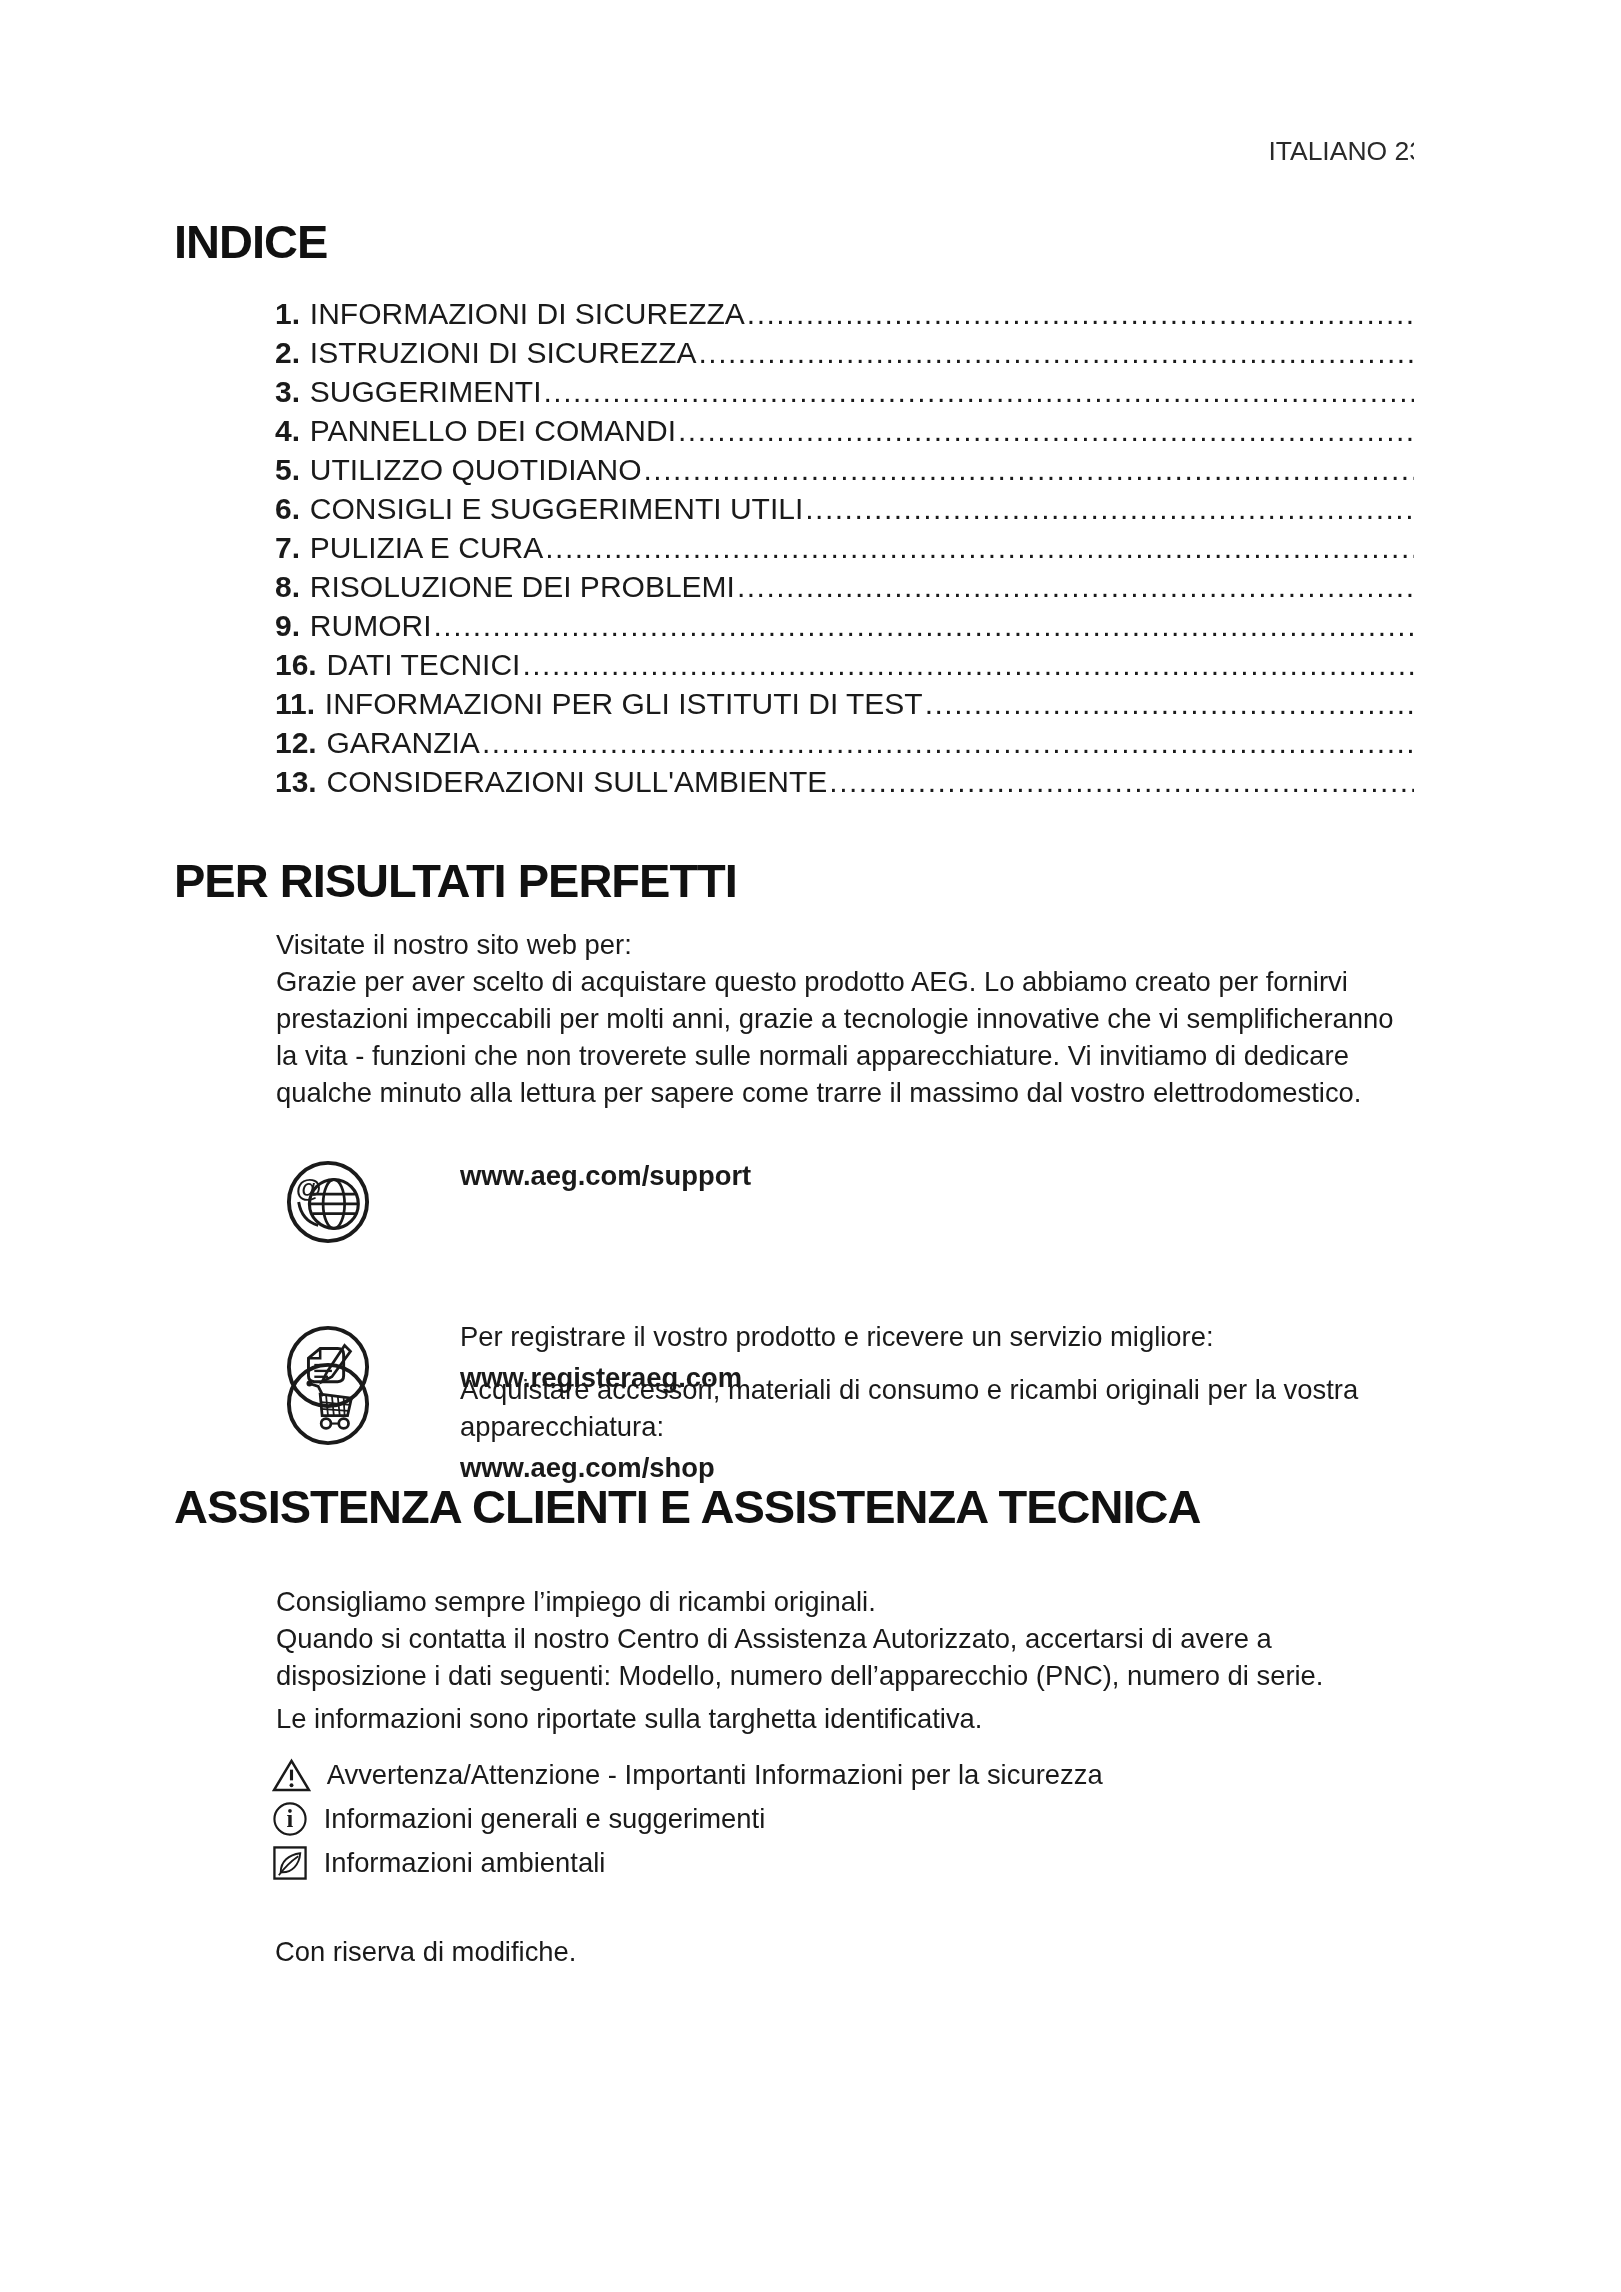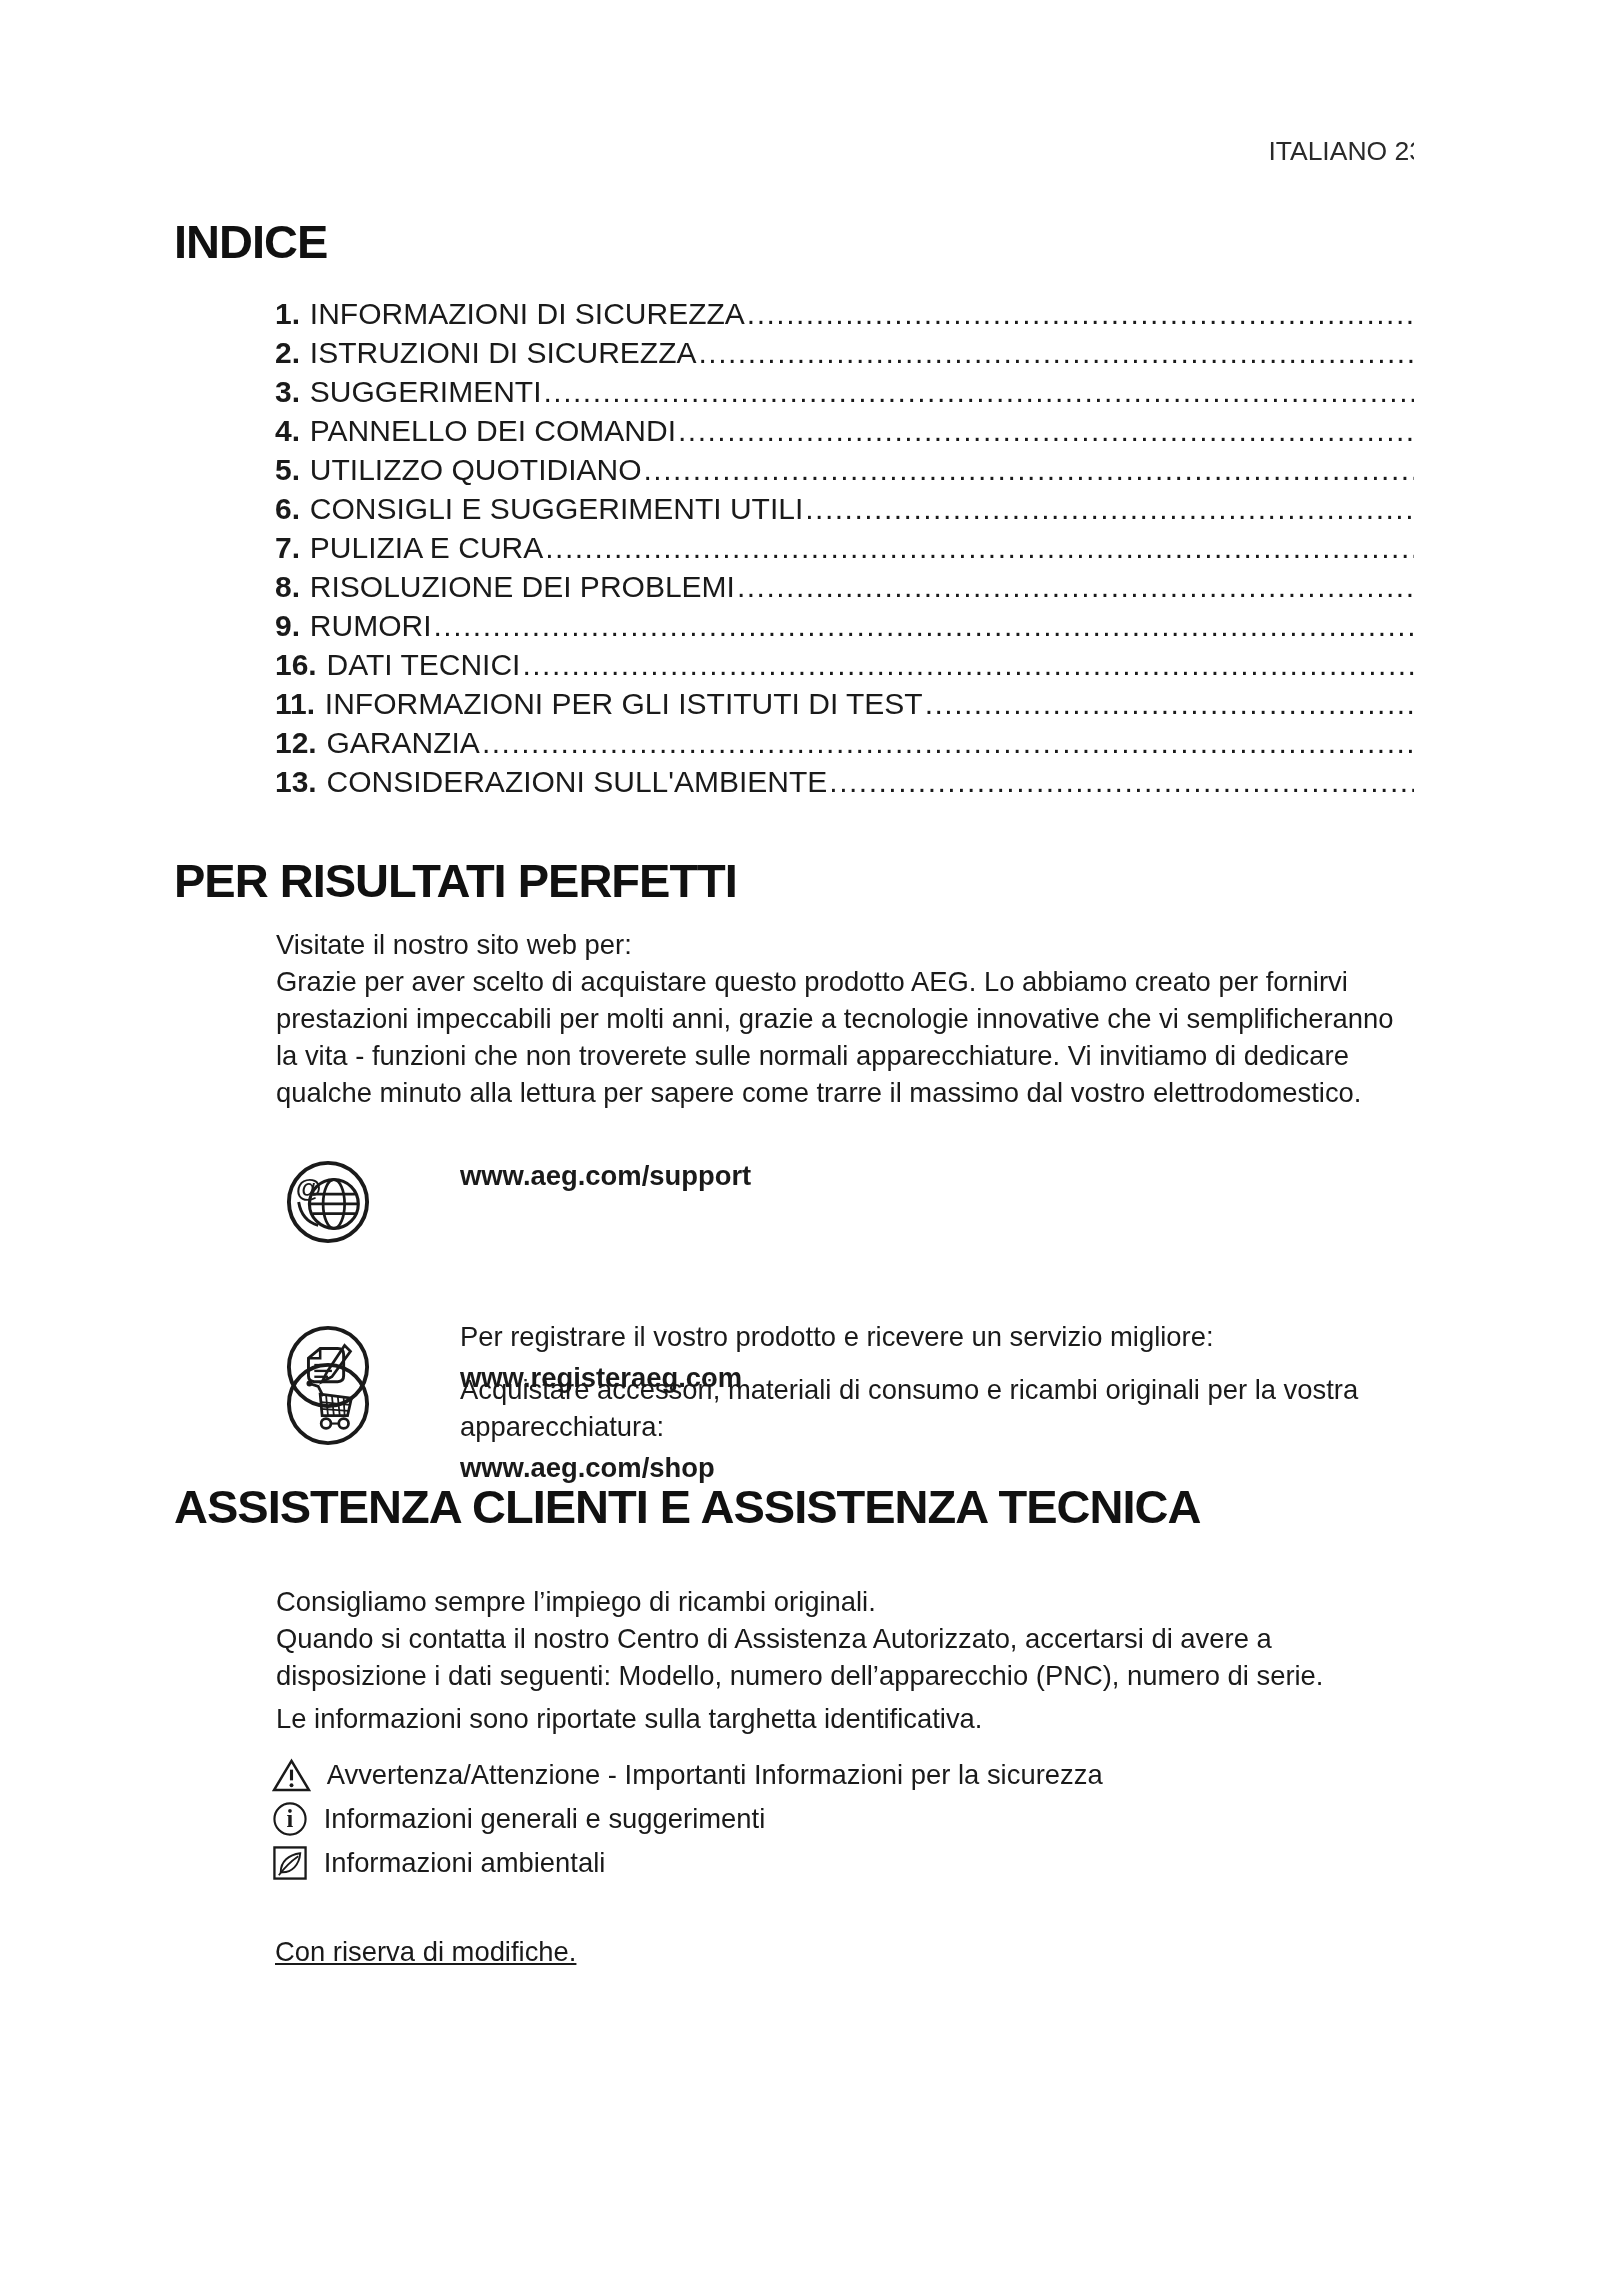--- a/index.html
+++ b/index.html
@@ -56,21 +56,21 @@
   
   .care-block { position:absolute; left:276px; top:1547px; width:1122px; font-size:27.4px; line-height:37px; }
   .care-block p { margin:0; }
   .care-block p.gap-top { margin-top:5.9px; }
 
   .legend { position:absolute; left:272px; top:1721px; width:1176px; }
   .legend-row { display:flex; align-items:flex-start; margin-bottom:7.8px; min-height:36px; }
   .legend-row .smallicon { flex:none; margin-right:15.7px; }
   .legend-row .legend-text { font-size:27.4px; line-height:36px; }
 
-  .footer-note { position:absolute; left:275px; top:1900px; font-size:27.4px;text-decoration:underline; }
+  .footer-note { position:absolute; left:275px; top:1900px; font-size:27.4px; }
 
   svg .ln { fill:none; stroke:#1a1a1a; }
 </style>
 </head>
 <body>
 
 <div class="page">
 
   <div class="page-num-label">ITALIANO 23</div>
 

